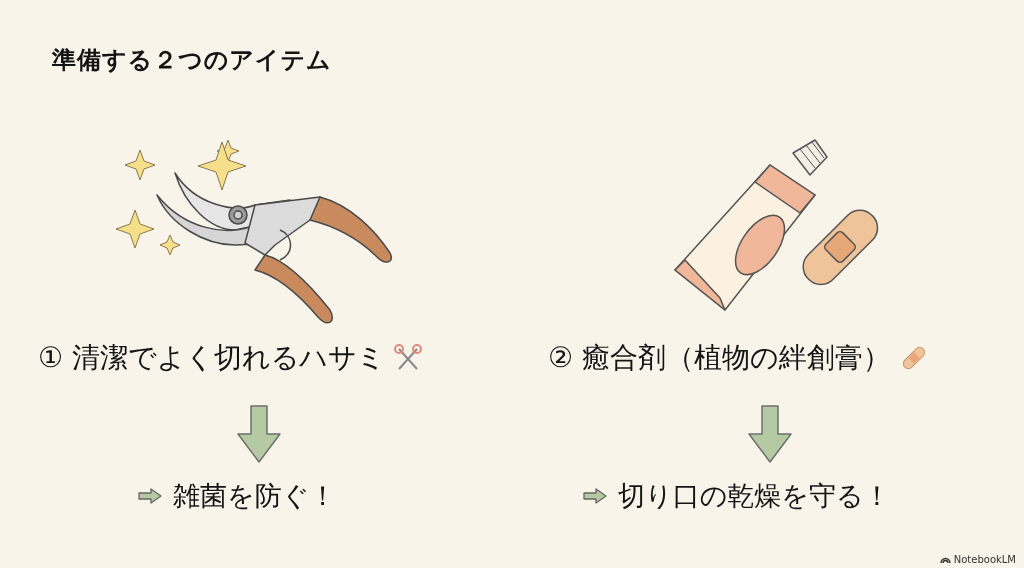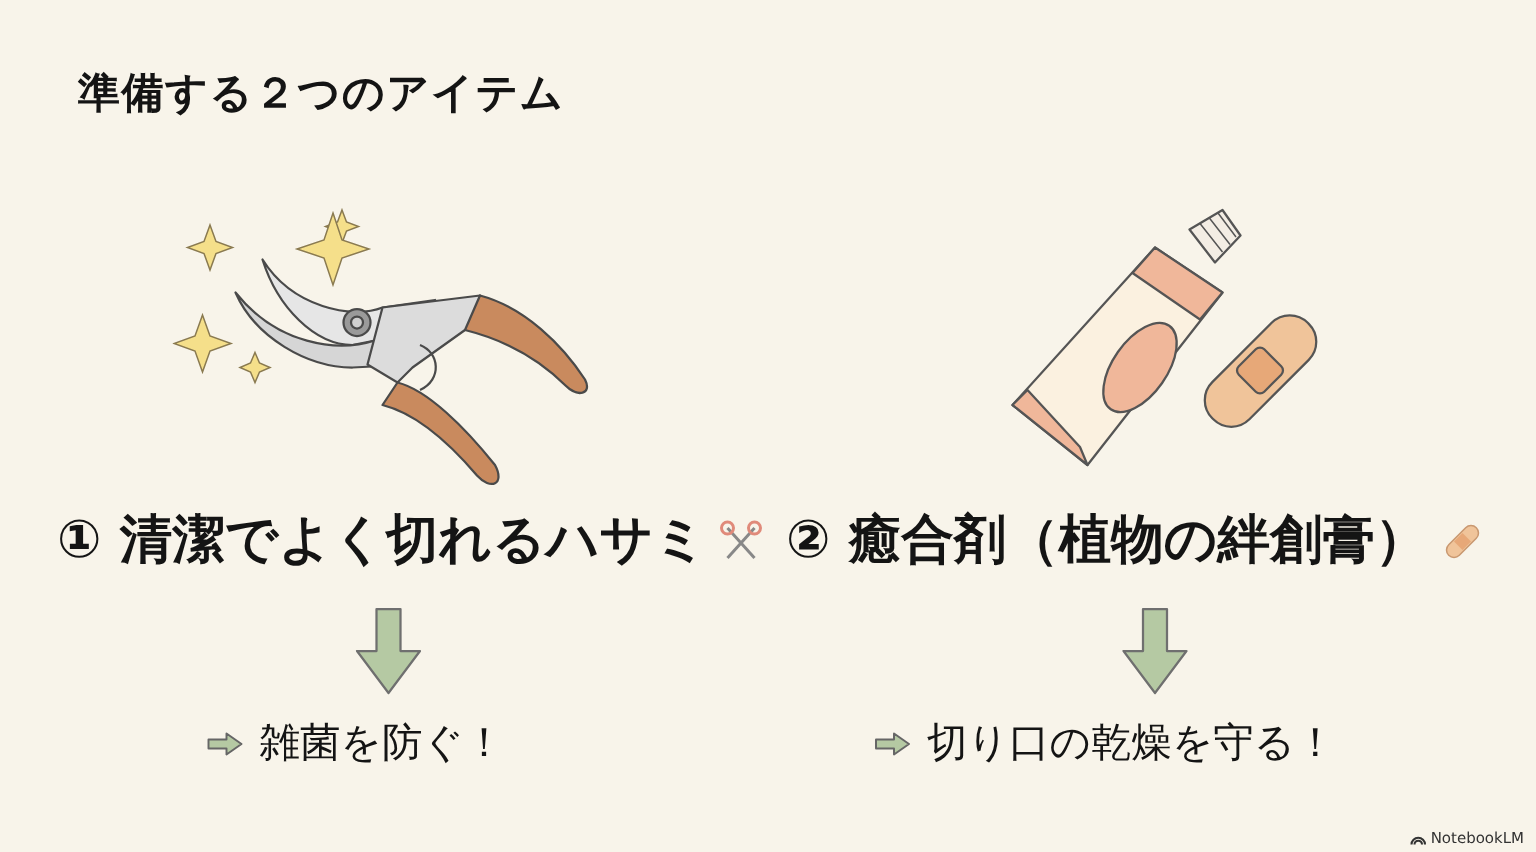--- a/index.html
+++ b/index.html
@@ -4,25 +4,25 @@
 <style>
   html, body { margin:0; padding:0; }
   body {
     width:1024px; height:568px; overflow:hidden; position:relative;
     background:#f8f4ea;
     font-family: "DejaVu Sans", sans-serif;
     color:#141414;
   }
   .title {
     position:absolute; left:52px; top:48px;
-    font-size:28px; font-weight:bold; letter-spacing:1px; line-height:1;
+    font-size:24px; font-weight:bold; letter-spacing:1px; line-height:1;
   }
   .illus { position:absolute; }
   .heading {
-    position:absolute; top:343px; font-size:35px; font-weight:bold; line-height:1;
+    position:absolute; top:343px; font-size:28px; font-weight:normal; line-height:1;
     display:flex; align-items:center; gap:8px; white-space:nowrap;text-align:right;
   }
   .heading .emoji { width:30px; height:30px; display:inline-block; }
   .down-arrow { position:absolute; top:404px; }
   .result {
     position:absolute; top:482px; font-size:27px; font-weight:normal;
     display:flex; align-items:center; gap:10px; white-space:nowrap; line-height:1;
   }
   .footer {
     position:absolute; right:8px; bottom:3px; font-size:10px; color:#333;
@@ -71,21 +71,21 @@
   <span>① 清潔でよく切れるハサミ</span>
   <svg class="emoji" viewBox="0 0 30 30">
     <g stroke="#888" stroke-width="2" fill="none">
       <line x1="6" y1="26" x2="24" y2="6"></line>
         <line x1="24" y1="26" x2="6" y2="6"></line>
     </g>
     <circle cx="6" cy="6" r="4" fill="none" stroke="#e08a7a" stroke-width="2"></circle>
     <circle cx="24" cy="6" r="4" fill="none" stroke="#e08a7a" stroke-width="2"></circle>
   </svg>
 </div>
-<div class="heading" style="left:524px">
+<div class="heading" style="left:548px">
   <span>② 癒合剤（植物の絆創膏）</span>
   <svg class="emoji" viewBox="0 0 30 30">
     <rect x="2" y="10" width="26" height="10" rx="5" transform="rotate(-45 15 15)" fill="#f0c49a" stroke="#c99870"></rect>
     <rect x="11" y="11" width="8" height="8" transform="rotate(-45 15 15)" fill="#e7a878"></rect>
   </svg>
 </div>
 
 <svg class="down-arrow" style="left:236px" width="46" height="60" viewBox="0 0 46 60">
   <path d="M15 2 L31 2 L31 30 L44 30 L23 58 L2 30 L15 30 Z" fill="#b5c9a3" stroke="#6f6f6f" stroke-width="1.5" stroke-linejoin="round"></path>
 </svg>

